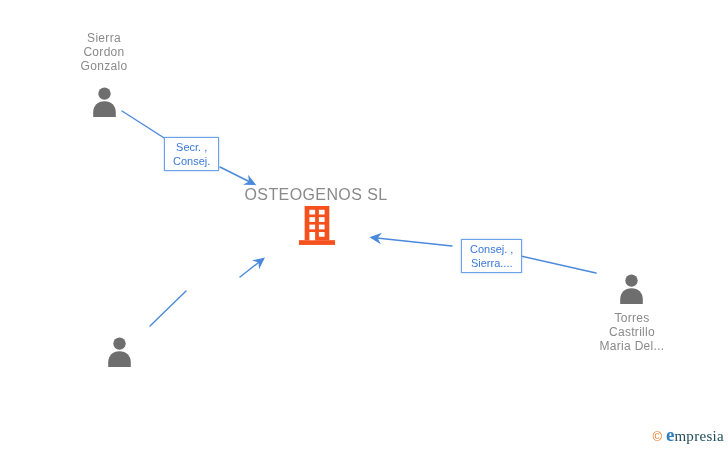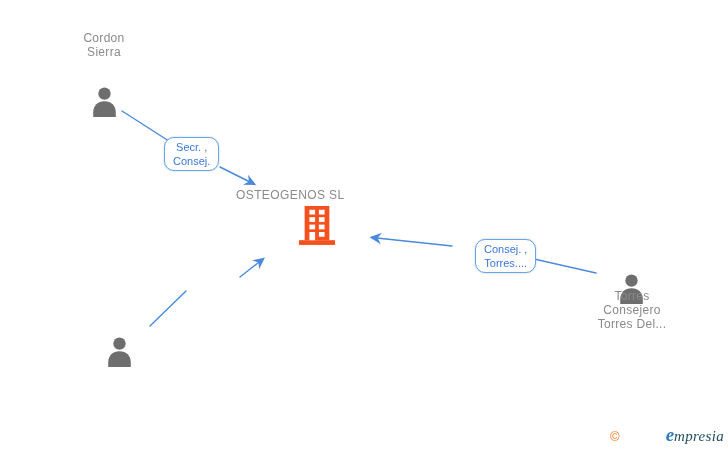--- a/index.html
+++ b/index.html
@@ -44,32 +44,33 @@
     color:var(--node-text-gray);
     font-size:12px;line-height:14px;
     text-align:center;
     letter-spacing:.3px;
   }
   .node-label span{display:block;}
 
   .company-label{
     position:absolute;
     color:var(--node-text-gray);
-    font-size:12px;line-height:14px;
+    font-size:16px;line-height:14px;
+    text-align:center;
     letter-spacing:.4px;
   }
   .building-svg{position:absolute;display:block;}
   .building-svg .brick{fill:var(--building-orange);}
   .building-svg .window{fill:#ffffff;}
 
   .edge-label{
     position:absolute;
     background:#ffffff;
     border:1px solid var(--label-border-blue);
-    border-radius:10px;
+    border-radius:0;
     box-shadow:0 0 2px rgba(74,137,220,.45);
     color:var(--label-text-blue);
     font-size:11px;line-height:14px;
     padding:2px 8px;
     text-align:center;
     white-space:nowrap;
   }
   .edge-label span{display:block;}
 
   .logo{
@@ -78,22 +79,20 @@
     display:flex;align-items:baseline;
     cursor:pointer;
   }
   .logo .copy{
     color:var(--logo-orange);
     font-size:13px;
     margin-right:4px;
   }
   .logo .brand{
     font-family:"Liberation Serif", serif;
-    font-style:italic;
-    margin-left:42px;
   }
   .logo .brand-initial{
     color:var(--logo-blue);
     font-size:19px;
     font-weight:bold;
   }
   .logo .brand-rest{
     color:var(--logo-dark);
     font-size:15px;
     letter-spacing:.3px;
@@ -112,22 +111,23 @@
     </defs>
     <path class="edge" d="M122,111 L172,143"></path>
     <path class="edge" d="M220,167 L254,184" marker-end="url(#arrowhead)"></path>
     <path class="edge" d="M150,326 L186,291"></path>
     <path class="edge" d="M240,277 L263,259" marker-end="url(#arrowhead)"></path>
     <path class="edge" d="M596,273 L512,254"></path>
     <path class="edge" d="M452,246 L372,237.5" marker-end="url(#arrowhead)"></path>
   </svg>
 
   <div class="node-label" style="left:49px;top:31px;width:110px;">
+    <span>Sierra</span>
     <span>Cordon</span>
-    <span>Sierra</span>
+    <span>Gonzalo</span>
   </div>
   <div class="person-node" style="left:88px;top:86px;">
     <svg class="person-icon-svg" width="33" height="33" viewBox="0 0 33 33">
       <circle cx="16.5" cy="7.6" r="6.2"></circle>
       <path d="M16.5,15.2 C9.7,15.2 5.2,19.6 5.2,26.4 L5.2,31 L27.8,31 L27.8,26.4 C27.8,19.6 23.3,15.2 16.5,15.2 Z"></path>
     </svg>
   </div>
 
   <div class="person-node" style="left:103px;top:336px;">
     <svg class="person-icon-svg" width="33" height="33" viewBox="0 0 33 33">
@@ -135,24 +135,24 @@
       <path d="M16.5,15.2 C9.7,15.2 5.2,19.6 5.2,26.4 L5.2,31 L27.8,31 L27.8,26.4 C27.8,19.6 23.3,15.2 16.5,15.2 Z"></path>
     </svg>
   </div>
 
   <div class="person-node" style="left:615px;top:273px;">
     <svg class="person-icon-svg" width="33" height="33" viewBox="0 0 33 33">
       <circle cx="16.5" cy="7.6" r="6.2"></circle>
       <path d="M16.5,15.2 C9.7,15.2 5.2,19.6 5.2,26.4 L5.2,31 L27.8,31 L27.8,26.4 C27.8,19.6 23.3,15.2 16.5,15.2 Z"></path>
     </svg>
   </div>
-  <div class="node-label" style="left:572px;top:289px;width:120px;">
+  <div class="node-label" style="left:572px;top:311px;width:120px;">
     <span>Torres</span>
-    <span>Consejero</span>
-    <span>Torres Del...</span>
+    <span>Castrillo</span>
+    <span>Maria Del...</span>
   </div>
 
   <div class="company-label" style="left:236px;top:188px;width:160px;">OSTEOGENOS SL</div>
   <div style="position:absolute;left:298px;top:204px;cursor:pointer;">
     <svg class="building-svg" width="38" height="41" viewBox="0 0 40 43" style="position:static;">
       <rect class="brick" x="7" y="2" width="26" height="36"></rect>
       <rect class="brick" x="1" y="38" width="38" height="5"></rect>
       <rect class="window" x="12" y="6" width="6" height="5"></rect>
       <rect class="window" x="22" y="6" width="6" height="5"></rect>
       <rect class="window" x="12" y="13.8" width="6" height="5"></rect>
@@ -161,23 +161,23 @@
       <rect class="window" x="22" y="21.6" width="6" height="5"></rect>
       <rect class="window" x="12" y="29.4" width="6" height="8.6"></rect>
       <rect class="window" x="22" y="29.4" width="6" height="5"></rect>
     </svg>
   </div>
 
   <div class="edge-label" style="left:164px;top:137px;">
     <span>Secr. ,</span>
     <span>Consej.</span>
   </div>
-  <div class="edge-label" style="left:475px;top:239px;">
+  <div class="edge-label" style="left:461px;top:239px;">
     <span>Consej. ,</span>
-    <span>Torres....</span>
+    <span>Sierra....</span>
   </div>
 
   <div class="logo">
     <span class="copy">©</span>
     <span class="brand"><span class="brand-initial">e</span><span class="brand-rest">mpresia</span></span>
   </div>
 
 </div>
 
 </body></html>

